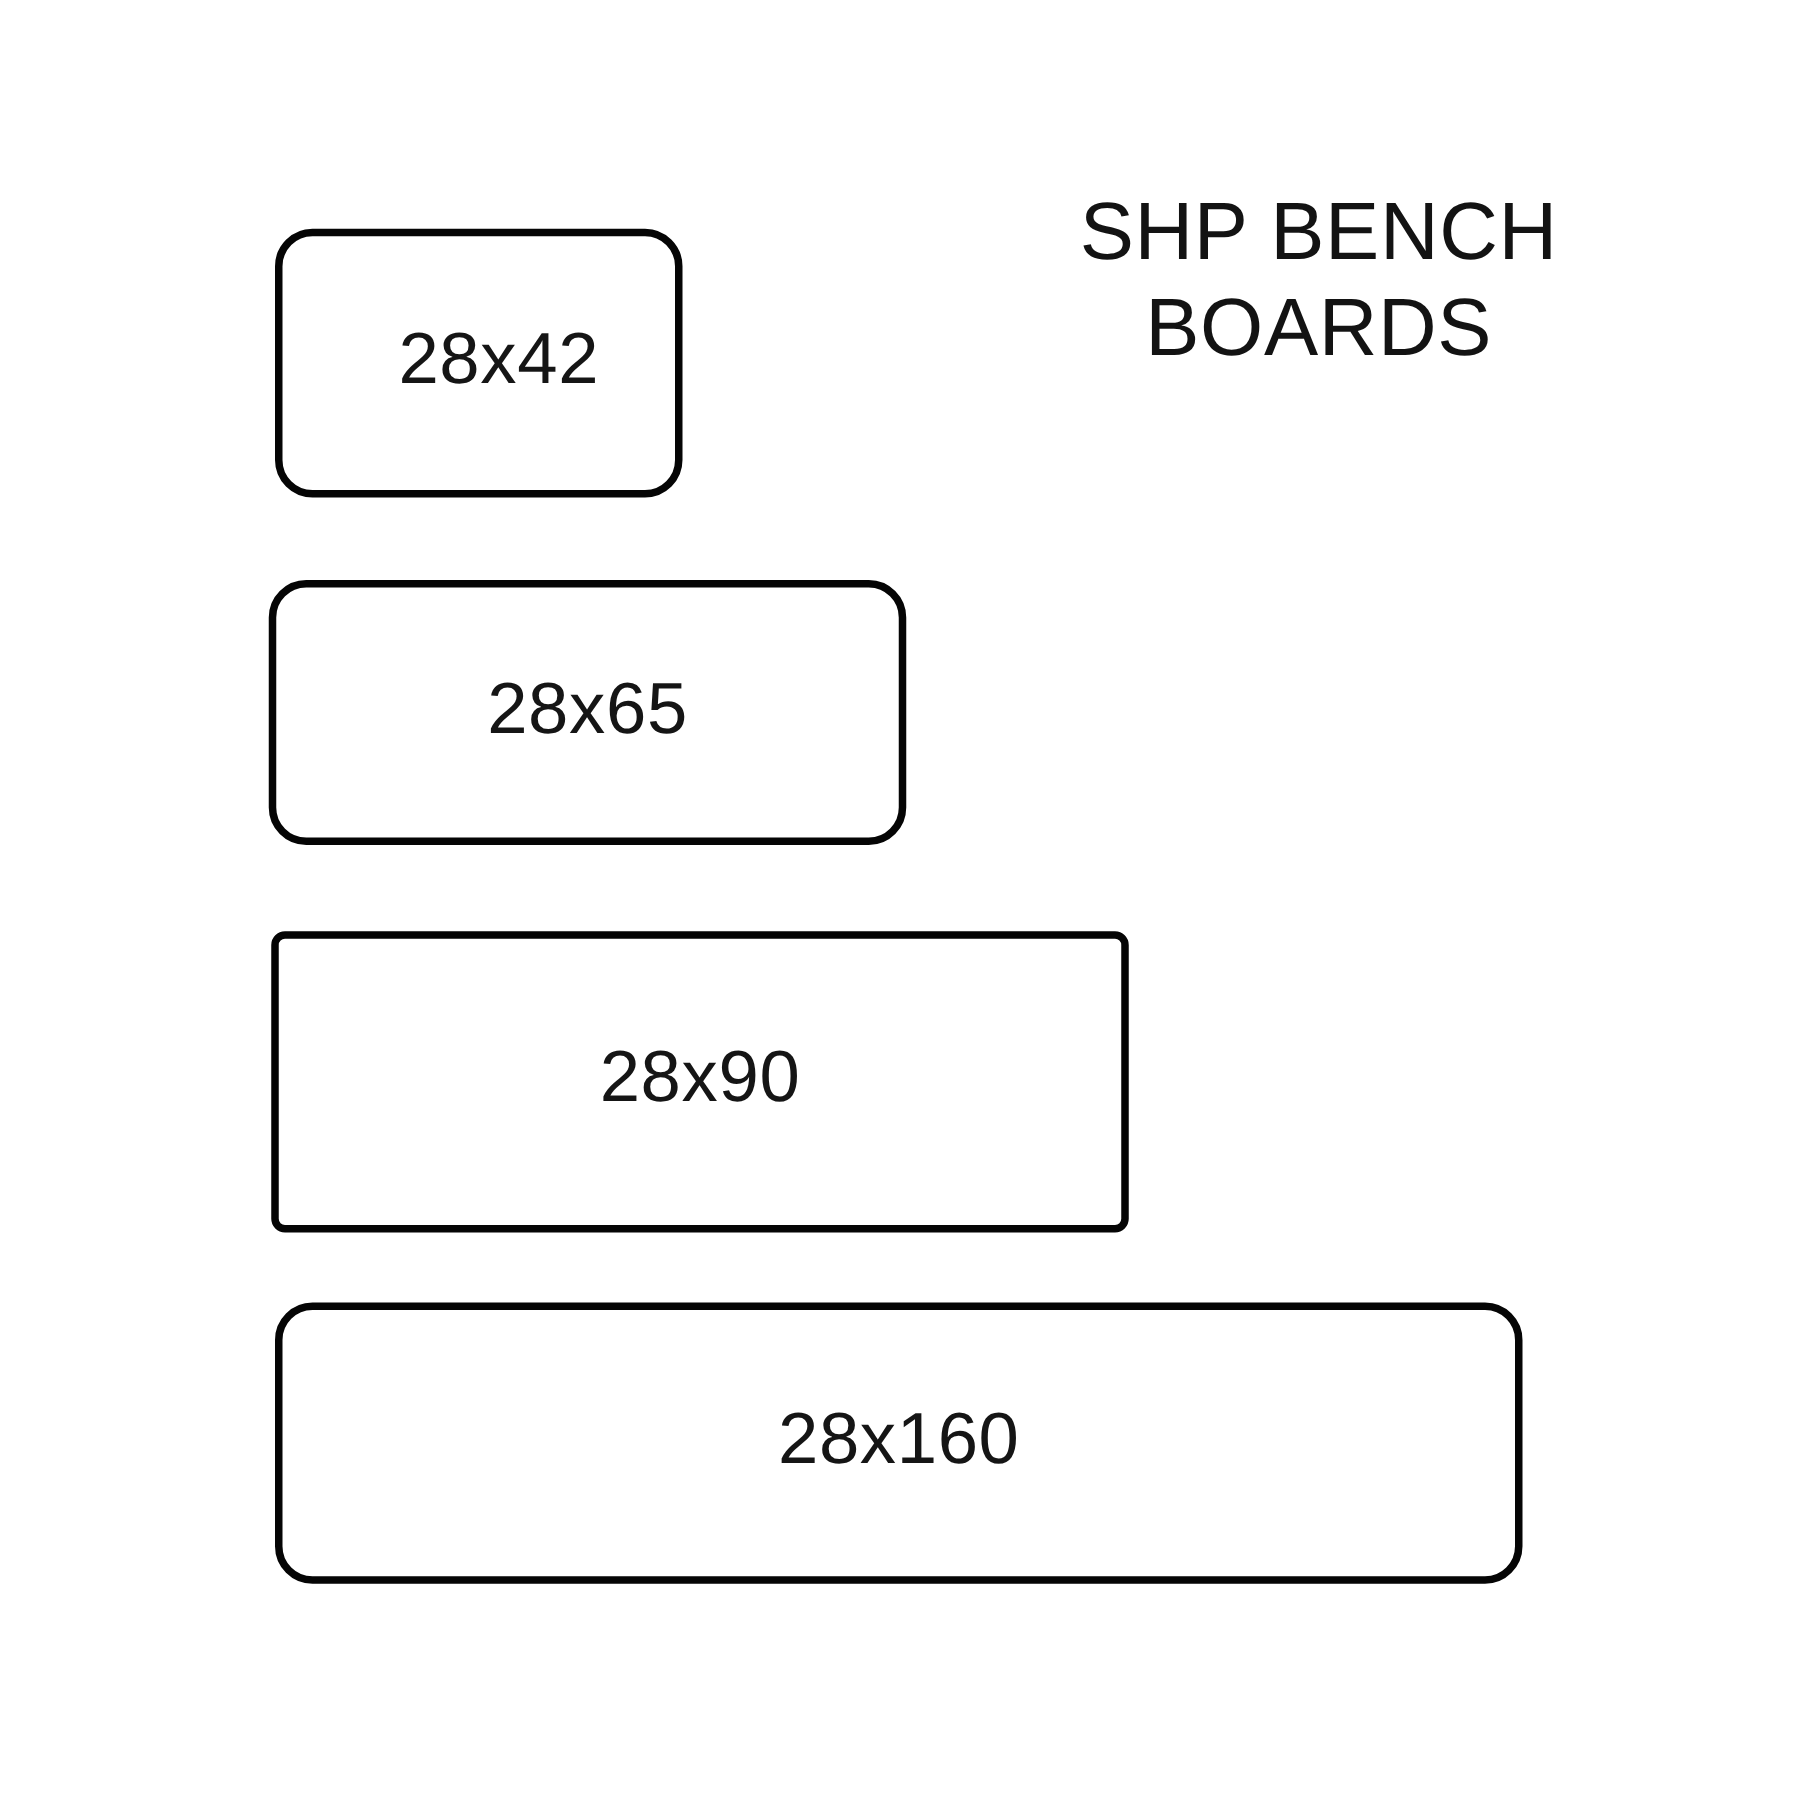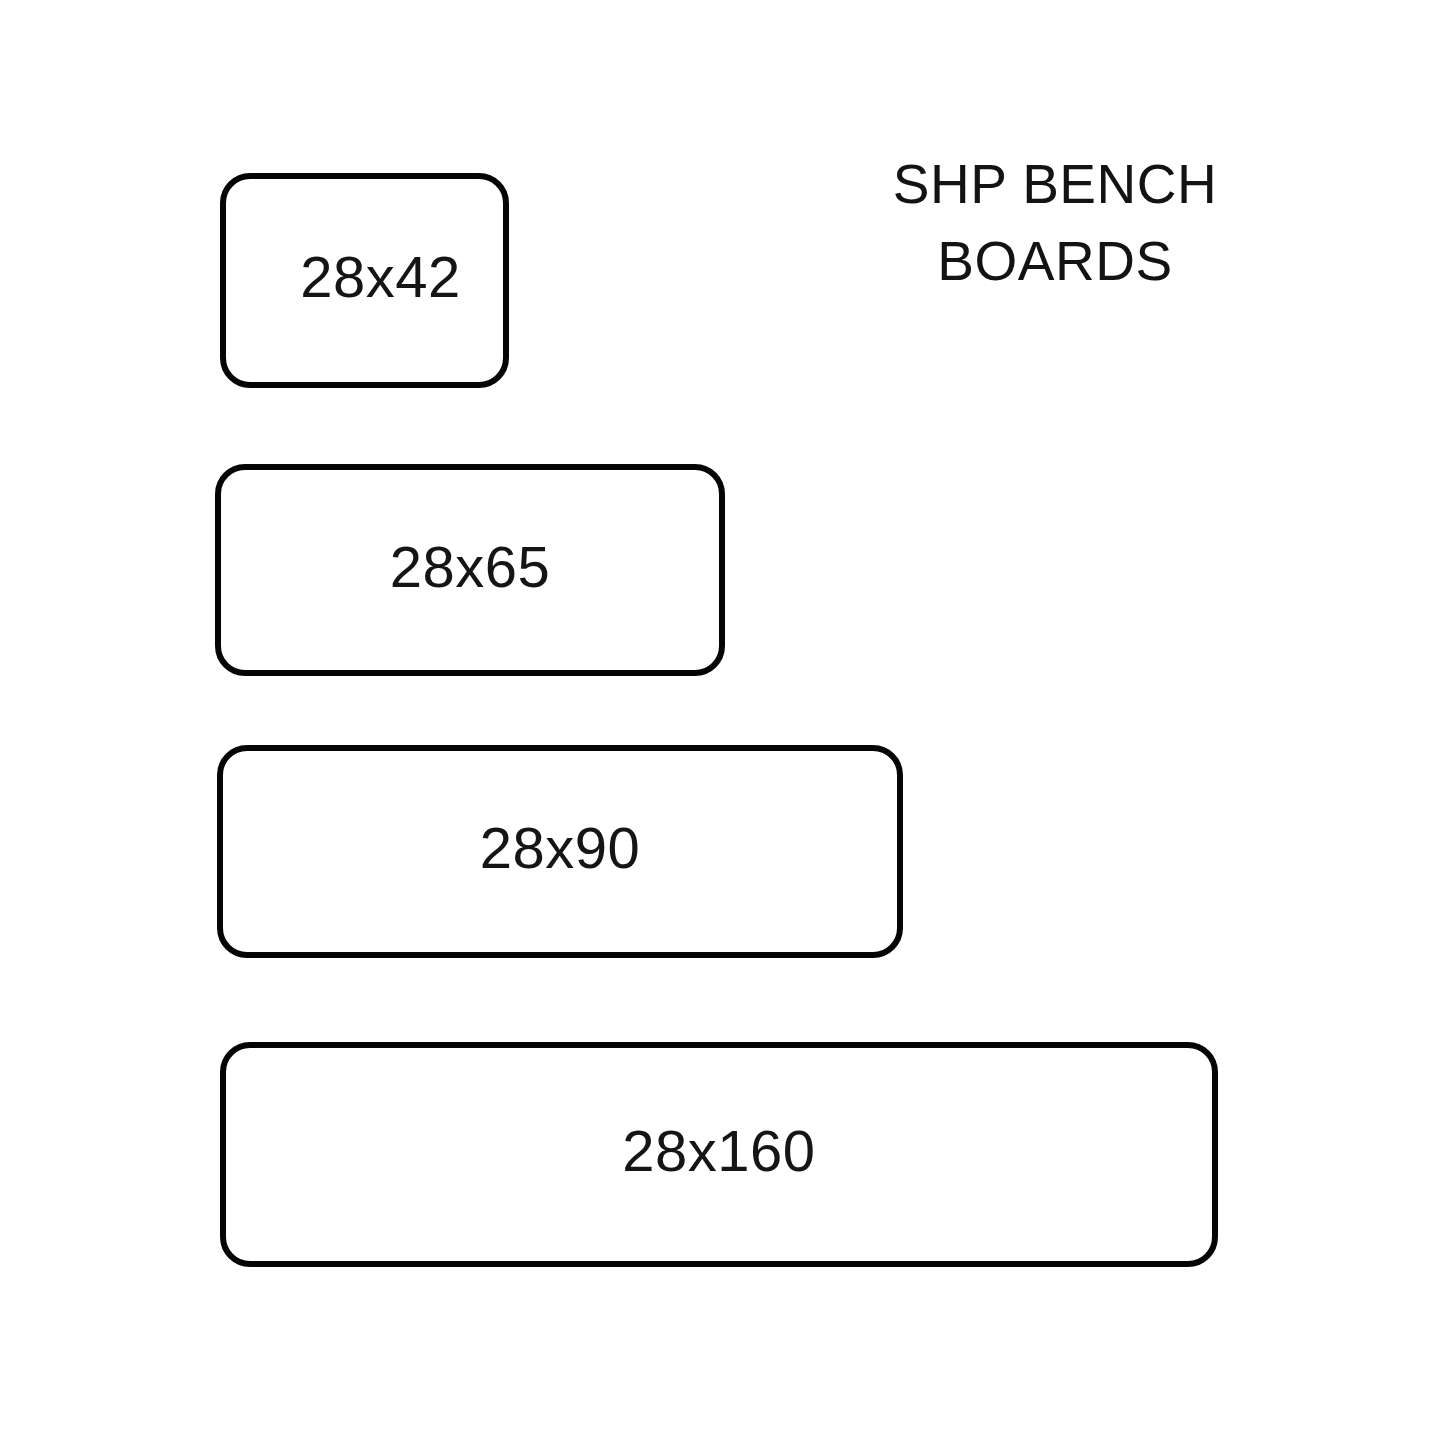--- a/index.html
+++ b/index.html
@@ -25,32 +25,32 @@
     display: flex;
     align-items: center;
     justify-content: center;
   }
   .board .board-label {
     font-size: 58px;
     letter-spacing: 0.5px;
     color: #151515;
     transform: translateY(-4px);
   }
-  #board-1 { left: 220px; top: 173px; width: 289px; height: 215px; padding-left: 32px; }
+  #board-1 { left: 220px; top: 183px; width: 326px; height: 215px; padding-left: 32px; }
   #board-2 { left: 215px; top: 464px; width: 510px; height: 212px; }
-  #board-3 { left: 217px; top: 745px; width: 686px; height: 213px; }
+  #board-3 { left: 217px; top: 745px; width: 686px; height: 241px; border-radius: 11px; }
   #board-4 { left: 220px; top: 1042px; width: 998px; height: 225px; text-align: right; }
 
   .diagram-title {
     position: absolute;
     left: 855px;
     top: 146px;
     width: 400px;
     text-align: center;
-    font-size: 55px;
+    font-size: 65px;
     line-height: 77px;
     letter-spacing: 0.5px;
     color: #131313;
   }
   .diagram-title span { display: block; }
 </style>
 </head>
 <body>
 
 <div class="canvas">

